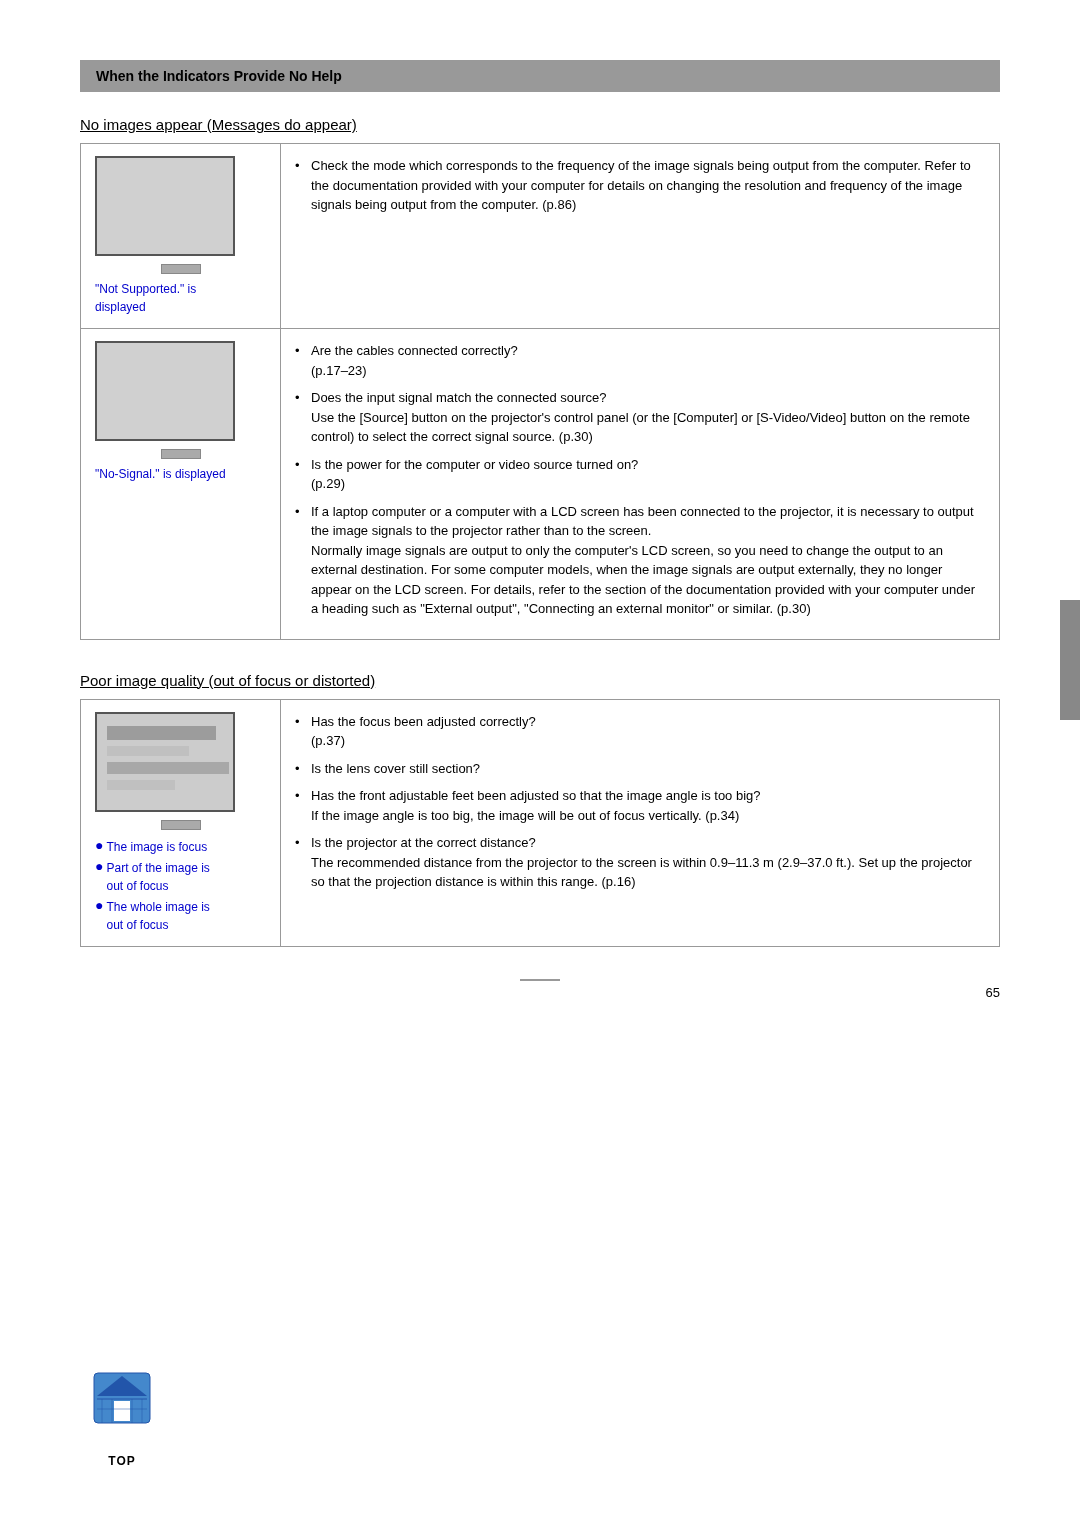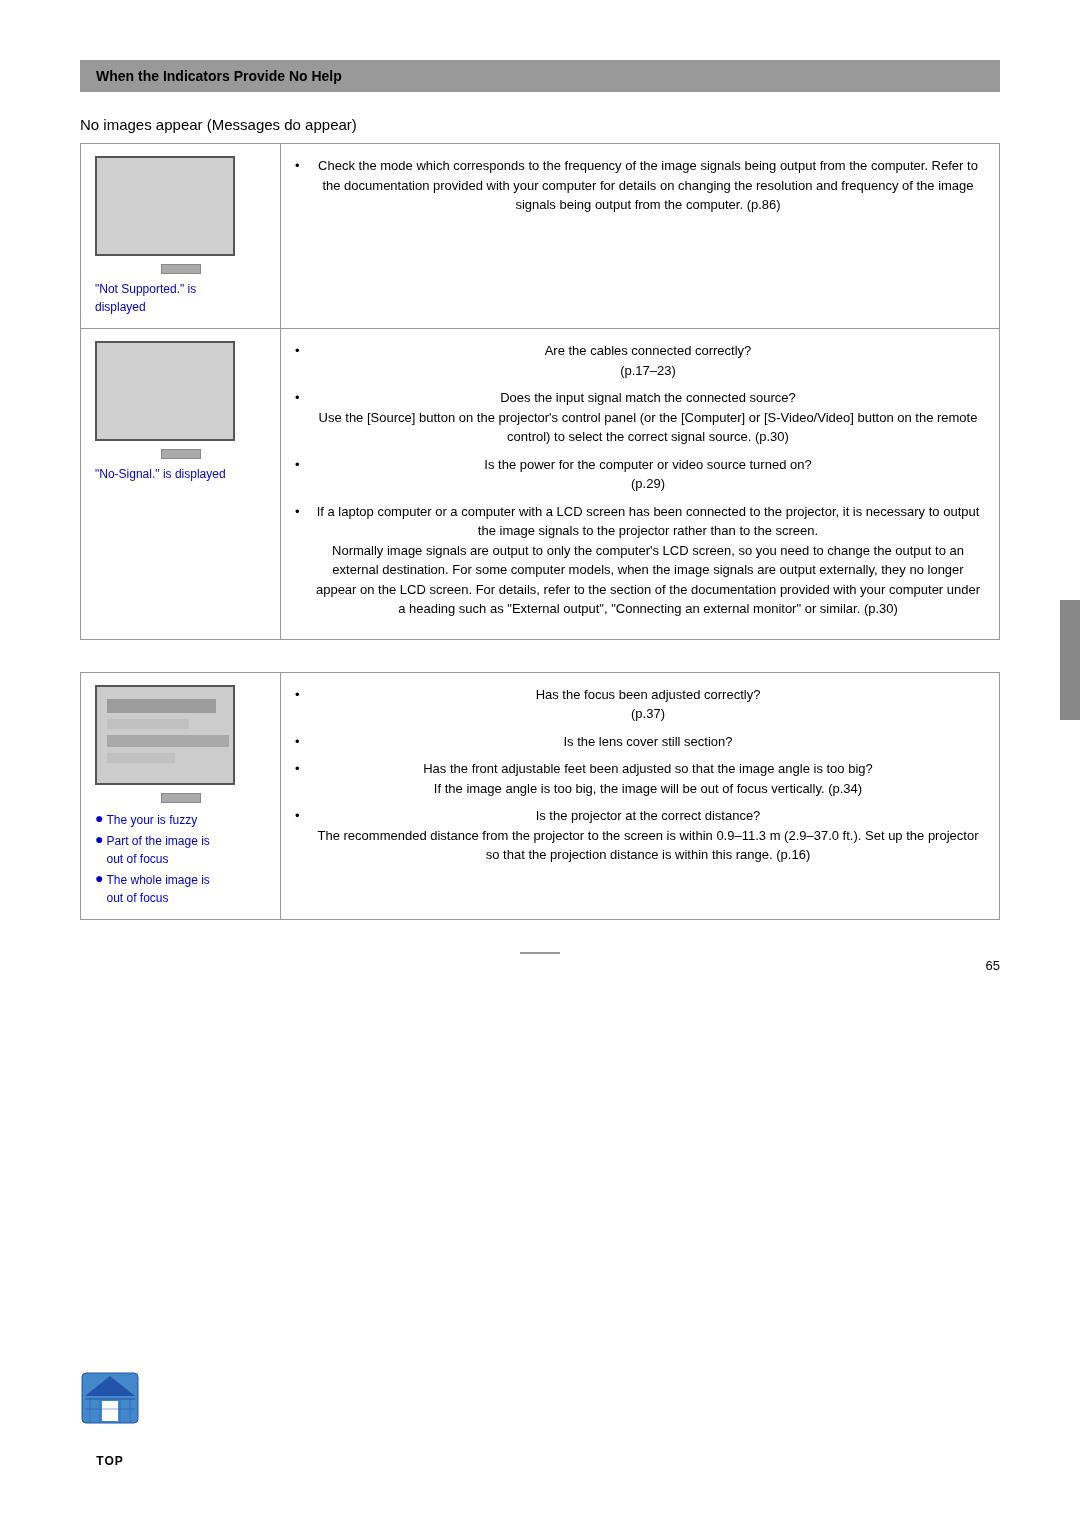--- a/index.html
+++ b/index.html
@@ -33,20 +33,21 @@
       font-size: 14px;
       color: #000000;
     }
 
     
     .subsection-title {
       font-size: 15px;
       font-weight: normal;
       margin-bottom: 0px;
       color: #000000;
+      text-decoration: underline;
     }
 
     
     .content-table {
       width: 100%;
       border-collapse: collapse;
       border: 1px solid #999999;
       margin-bottom: 32px;
     }
 
@@ -123,21 +124,20 @@
       font-size: 12px;
       line-height: 1.5;
       display: block;
     }
 
     
     .bullet-list {
       list-style: none;
       padding: 0;
       margin: 0;
-      text-align: center;
     }
 
     .bullet-list li {
       padding-left: 16px;
       position: relative;
       margin-bottom: 8px;
       line-height: 1.5;
       font-size: 13px;
     }
 
@@ -169,21 +169,21 @@
       top: 600px;
       width: 20px;
       height: 120px;
       background: #888888;
     }
 
     
     .top-icon-container {
       position: absolute;
       bottom: 60px;
-      left: 80px;
+      left: 92px;
       display: flex;
       flex-direction: column;
       align-items: center;
       gap: 28px;
     }
 
     .house-icon {
       width: 60px;
       height: 55px;
     }
@@ -262,40 +262,41 @@
           <li>
             <span>If a laptop computer or a computer with a LCD screen has been connected to the projector, it is necessary to output the image signals to the projector rather than to the screen.<br>
             Normally image signals are output to only the computer's LCD screen, so you need to change the output to an external destination. For some computer models, when the image signals are output externally, they no longer appear on the LCD screen. For details, refer to the section of the documentation provided with your computer under a heading such as "External output", "Connecting an external monitor" or similar. (p.30)</span>
           </li>
         </ul>
       </td>
     </tr>
   </tbody>
     </table>
 
+  <p class="subsection-title" style="margin-bottom: 10px;">Poor image quality (out of focus or distorted)</p>
 
   <table class="content-table">
     <tbody>
         <tr>
       <td class="left-cell">
 
         <div style="margin-bottom: 8px;">
           <div class="screen-mockup-blurry">
             <div class="blur-line" style="width:80%; margin-top:12px;"></div>
             <div class="blur-line light" style="width:60%;"></div>
             <div class="blur-line medium" style="width:90%;"></div>
             <div class="blur-line light" style="width:50%;"></div>
           </div>
           <div class="screen-base"></div>
         </div>
 
         <div style="margin-top: 6px;">
           <div style="display:flex; align-items:flex-start; margin-bottom:3px;">
             <span style="color:#0000cc; font-size:14px; margin-right:3px; line-height:1;">●</span>
-            <span class="caption-link">The your is fuzzy</span>
+            <span class="caption-link">The image is focus</span>
           </div>
           <div style="display:flex; align-items:flex-start; margin-bottom:3px;">
             <span style="color:#0000cc; font-size:14px; margin-right:3px; line-height:1;">●</span>
             <span class="caption-link">Part of the image is<br>out of focus</span>
           </div>
           <div style="display:flex; align-items:flex-start;">
             <span style="color:#0000cc; font-size:14px; margin-right:3px; line-height:1;">●</span>
             <span class="caption-link">The whole image is<br>out of focus</span>
           </div>
         </div>

